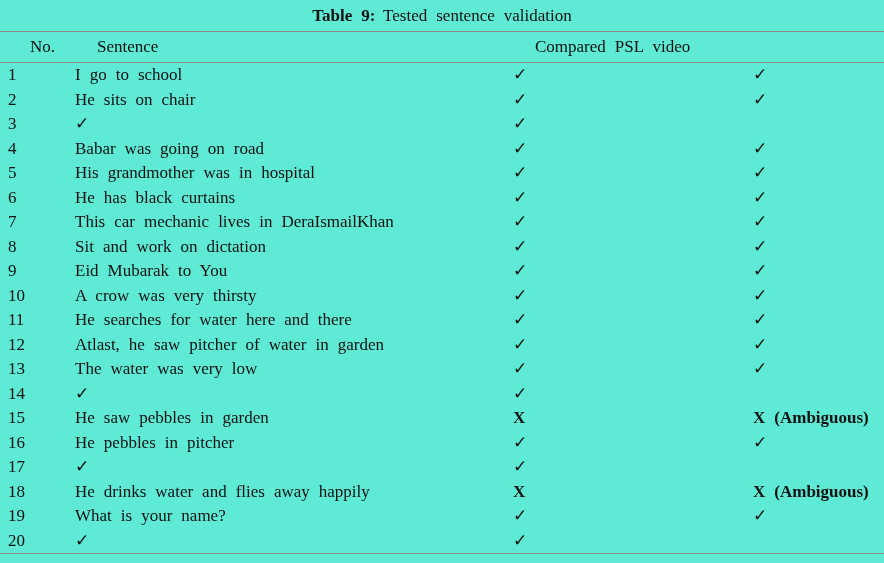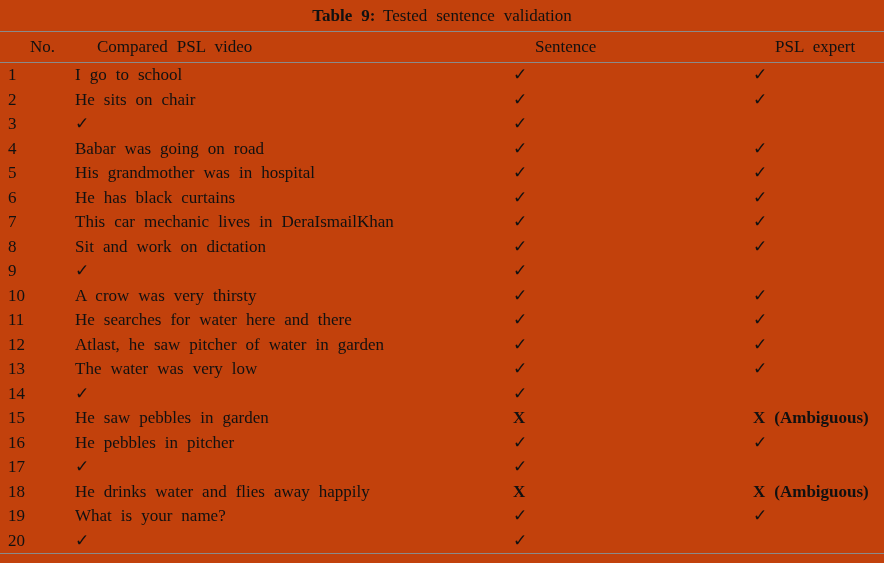--- a/index.html
+++ b/index.html
@@ -4,21 +4,21 @@
 <style>
   html, body {
     margin: 0;
     padding: 0;
     background: #ffffff;
   }
   .page {
     position: relative;
     width: 884px;
     height: 563px;
-    background: #c2410c;
+    background: #5eead4;
     font-family: "Liberation Serif", serif;
     font-size: 17px;
     color: #111111;
     overflow: hidden;
   }
   .caption {
     height: 31px;
     display: flex;
     align-items: center;
     justify-content: center;
@@ -69,23 +69,22 @@
 
   <div class="caption">
     <span class="cap-label">Table 9:</span>
     <span class="cap-title">Tested sentence validation</span>
   </div>
 
   <hr class="rule">
 
   <div class="grid header-row">
     <span class="cell">No.</span>
+    <span class="cell">Sentence</span>
     <span class="cell">Compared PSL video</span>
-    <span class="cell">Sentence</span>
-    <span class="cell">PSL expert</span>
   </div>
 
   <hr class="rule">
 
   <div id="table-body">
   <div class="grid body-row">
     <span class="cell">1</span>
     <span class="cell">I go to school</span>
     <span class="cell mark-check">✓</span>
     <span class="cell mark-check">✓</span>
@@ -134,20 +133,21 @@
 
   <div class="grid body-row">
     <span class="cell">8</span>
     <span class="cell">Sit and work on dictation</span>
     <span class="cell mark-check">✓</span>
     <span class="cell mark-check">✓</span>
   </div>
 
   <div class="grid body-row">
     <span class="cell">9</span>
+    <span class="cell">Eid Mubarak to You</span>
     <span class="cell mark-check">✓</span>
     <span class="cell mark-check">✓</span>
   </div>
 
   <div class="grid body-row">
     <span class="cell">10</span>
     <span class="cell">A crow was very thirsty</span>
     <span class="cell mark-check">✓</span>
     <span class="cell mark-check">✓</span>
   </div>

